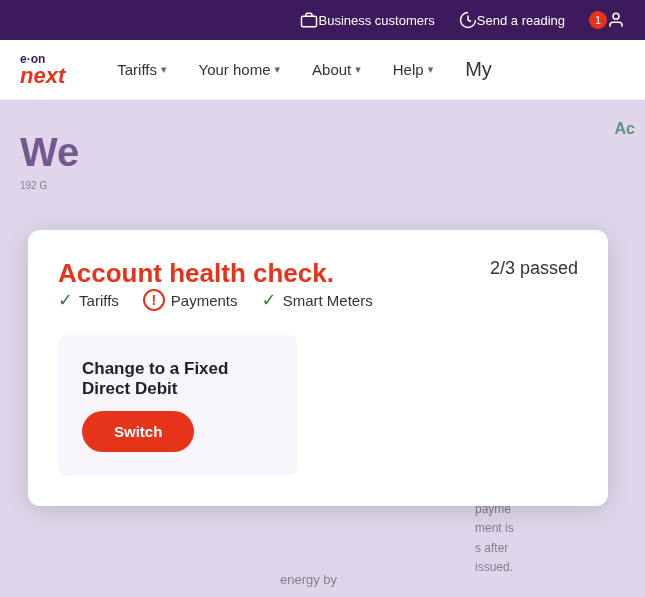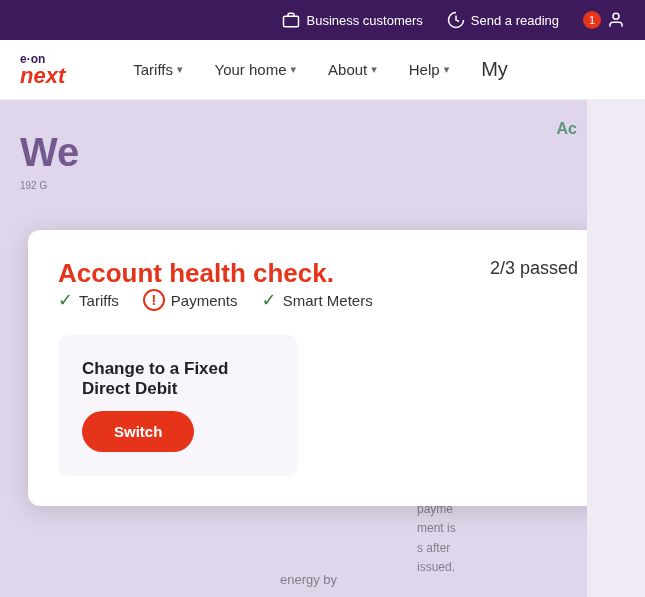--- a/index.html
+++ b/index.html
@@ -18,21 +18,20 @@
       height: 40px;
       display: flex;
       align-items: center;
       justify-content: flex-end;
       padding: 0 20px;
       gap: 24px;
     }
     .top-bar-item {
       display: flex;
       align-items: center;
-      gap: 6px;
       color: white;
       font-size: 13px;
       cursor: pointer;
     }
     .top-bar-icon {
       width: 18px;
       height: 18px;
     }
     .notification-badge {
       background: #e5341a;
@@ -47,21 +46,21 @@
       position: relative;
     }
 
     
     .nav-bar {
       background: white;
       height: 60px;
       display: flex;
       align-items: center;
       padding: 0 20px;
-      gap: 16px;
+      gap: 0;
       border-bottom: 1px solid #eee;
     }
     .logo {
       margin-right: 40px;
       display: flex;
       flex-direction: column;
       line-height: 1;
     }
     .logo-eon {
       font-size: 12px;
@@ -262,21 +261,21 @@
     <div class="nav-item">
       <span>Help</span>
       <span class="chevron">▾</span>
     </div>
     <div class="nav-item nav-my">
       <span>My</span>
     </div>
   </div>
 </div>
 
-<div style="position:relative; width:587px; height:497px; background:#f0eaf5; overflow:hidden;">
+<div style="position:relative; width:645px; height:497px; background:#f0eaf5; overflow:hidden;">
 
   <div style="position:absolute; top:30px; left:20px; font-size:40px; font-weight:bold; color:#3d1a5c;">
     <span>We</span>
   </div>
   <div style="position:absolute; top:80px; left:20px; font-size:10px; color:#555;">
     <span>192 G</span>
   </div>
 
   <div style="position:absolute; top:20px; right:10px; font-size:16px; color:#15803d; font-weight:bold;">Ac</div>
 

